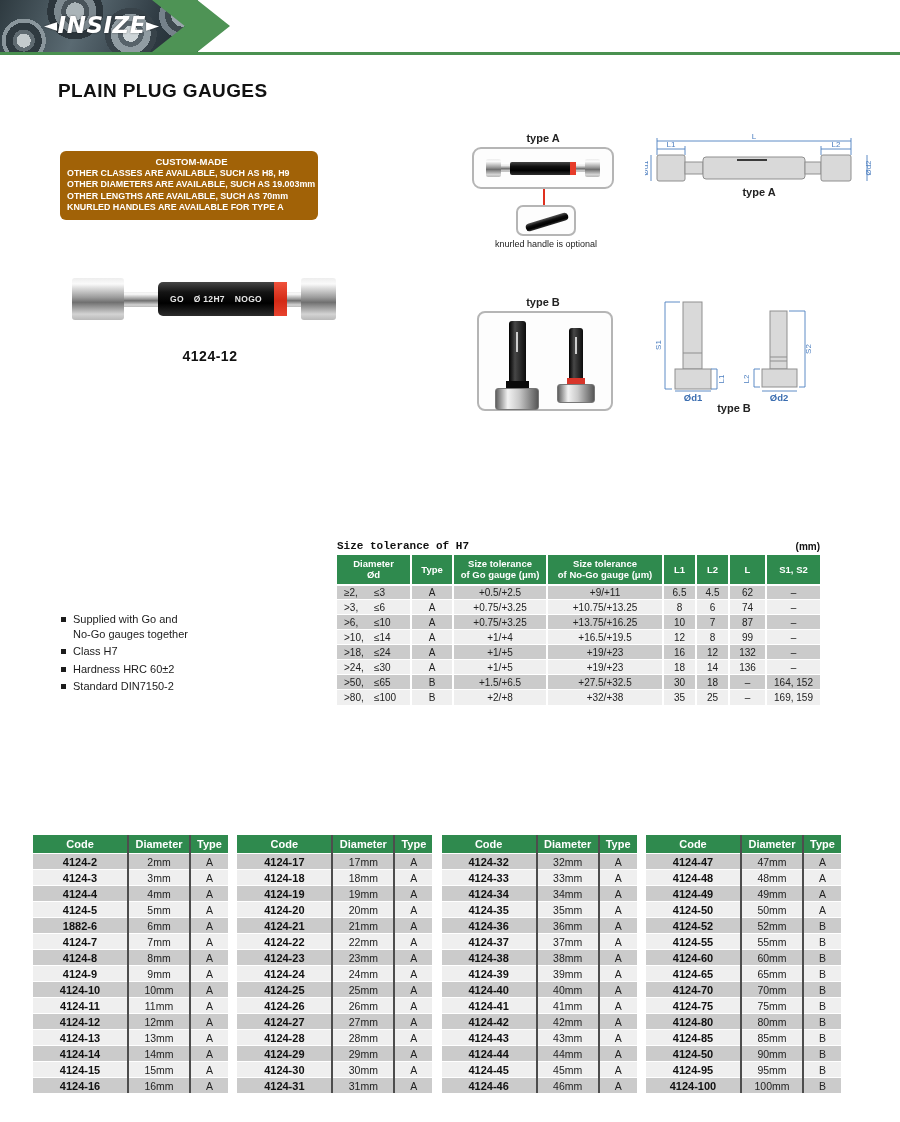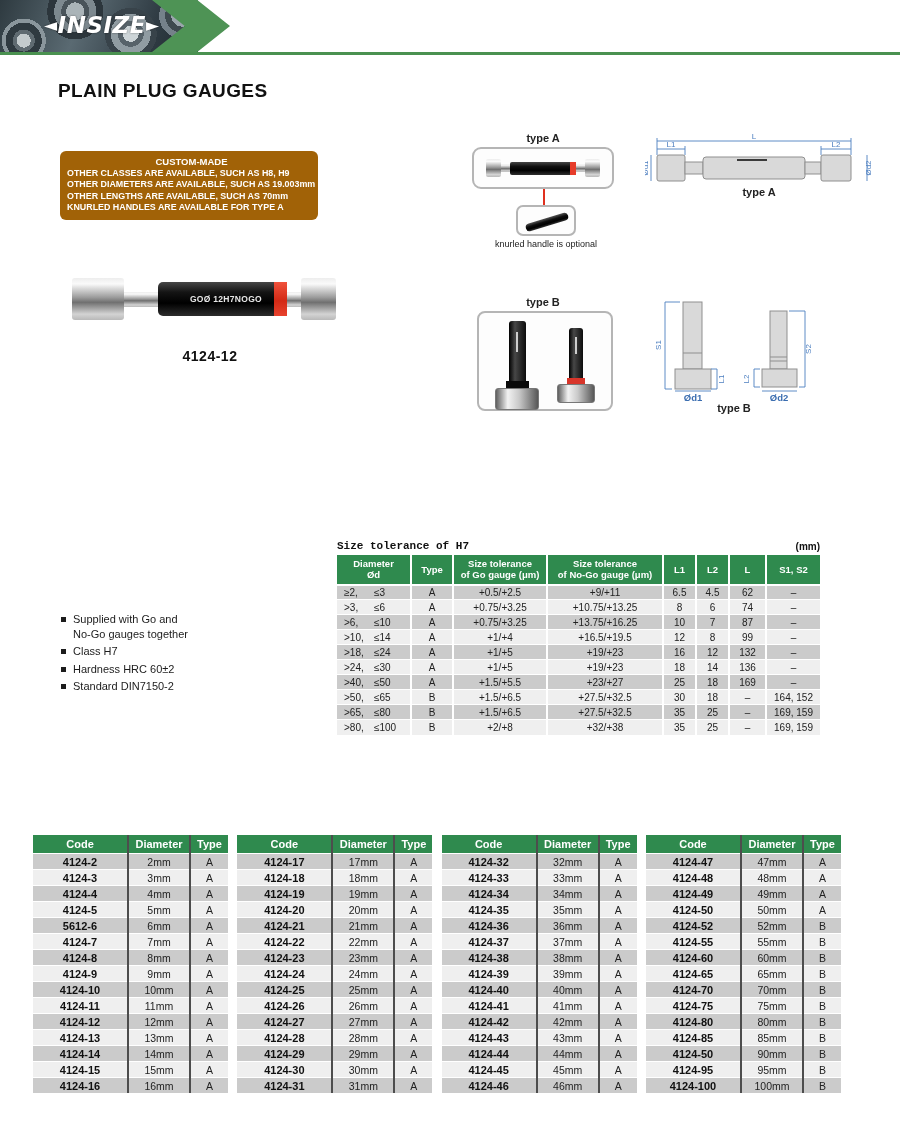--- a/index.html
+++ b/index.html
@@ -64,21 +64,21 @@
   .dimtxtb { font-size:9.5px; font-weight:bold; fill:#3a6db0; font-family:"Liberation Sans",sans-serif; }
   .shape { fill:#d9d9d9; stroke:#8f8f8f; stroke-width:1; }
 
   
   .product { position:absolute; left:72px; top:276px; width:276px; height:46px;
     display:flex; align-items:center; }
   .pg-head-l { width:52px; height:42px; border-radius:3px; }
   .pg-shaft-l { width:34px; height:15px; }
   .pg-body { width:116px; height:34px; border-radius:5px 0 0 5px;
     background:linear-gradient(180deg,#474747,#141414 30%,#000 62%,#2d2d2d);
-    display:flex; align-items:center; justify-content:flex-end; padding:0 12px; }
+    display:flex; align-items:center; justify-content:space-between; padding:0 12px; }
   .pg-body span { color:#e8e8e8; font-size:8.5px; font-weight:bold; letter-spacing:0.3px; }
   .pg-red { width:13px; height:34px; background:linear-gradient(180deg,#f0523c,#d32915 55%,#e8432e); }
   .pg-shaft-r { width:14px; height:15px; }
   .pg-head-r { width:35px; height:42px; border-radius:3px; }
   .product-caption { position:absolute; left:72px; top:348px; width:276px; text-align:center;
     font-size:14px; font-weight:bold; color:#111; letter-spacing:0.5px; }
 
   
   .typeb-label { position:absolute; left:470px; top:296px; width:146px; text-align:center;
     font-size:11px; font-weight:bold; color:#222; }
@@ -356,51 +356,29 @@
           <td>≤30</td>
           <td>A</td>
           <td>+1/+5</td>
           <td>+19/+23</td>
           <td>18</td>
           <td>14</td>
           <td>136</td>
           <td>–</td>
         </tr>
         <tr>
-          <td>&gt;40,</td>
-          <td>≤50</td>
-          <td>A</td>
-          <td>+1.5/+5.5</td>
-          <td>+23/+27</td>
-          <td>25</td>
-          <td>18</td>
-          <td>169</td>
-          <td>–</td>
-        </tr>
-        <tr>
           <td>&gt;50,</td>
           <td>≤65</td>
           <td>B</td>
           <td>+1.5/+6.5</td>
           <td>+27.5/+32.5</td>
           <td>30</td>
           <td>18</td>
           <td>–</td>
           <td>164, 152</td>
-        </tr>
-        <tr>
-          <td>&gt;65,</td>
-          <td>≤80</td>
-          <td>B</td>
-          <td>+1.5/+6.5</td>
-          <td>+27.5/+32.5</td>
-          <td>35</td>
-          <td>25</td>
-          <td>–</td>
-          <td>169, 159</td>
         </tr>
         <tr>
           <td>&gt;80,</td>
           <td>≤100</td>
           <td>B</td>
           <td>+2/+8</td>
           <td>+32/+38</td>
           <td>35</td>
           <td>25</td>
           <td>–</td>
@@ -438,21 +416,21 @@
             <td>4124-4</td>
             <td>4mm</td>
             <td>A</td>
           </tr>
           <tr>
             <td>4124-5</td>
             <td>5mm</td>
             <td>A</td>
           </tr>
           <tr>
-            <td>5612-6</td>
+            <td>1882-6</td>
             <td>6mm</td>
             <td>A</td>
           </tr>
           <tr>
             <td>4124-7</td>
             <td>7mm</td>
             <td>A</td>
           </tr>
           <tr>
             <td>4124-8</td>

